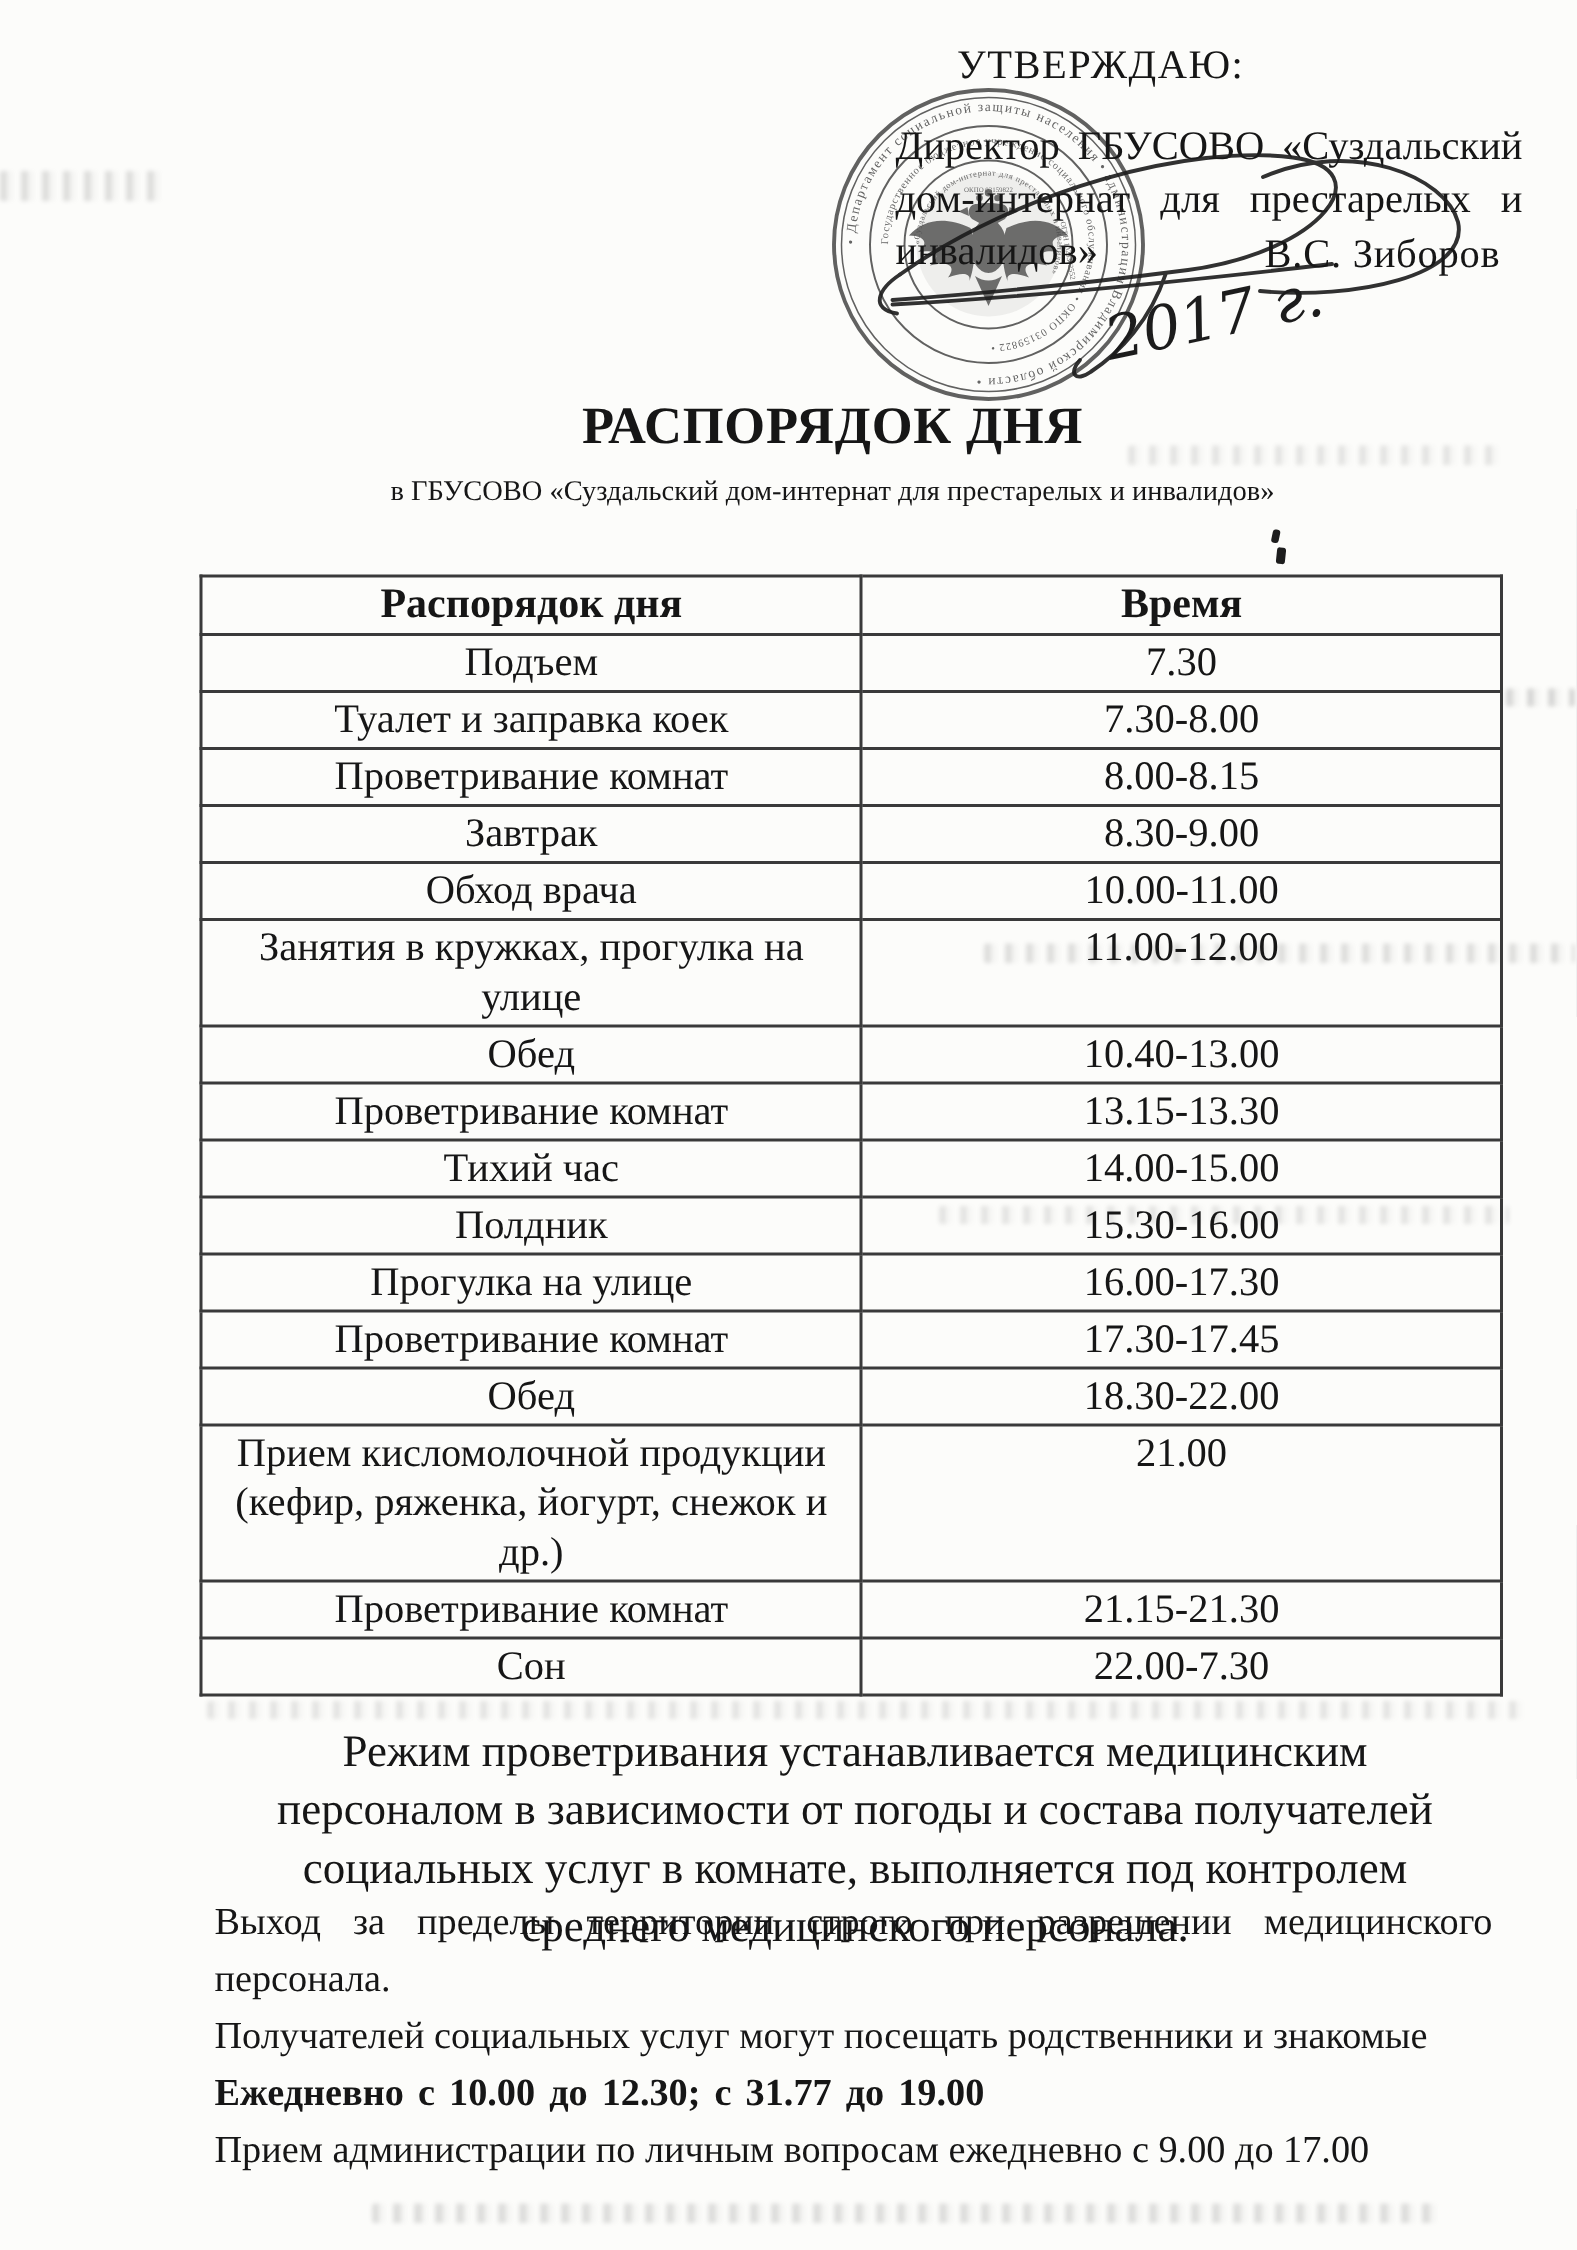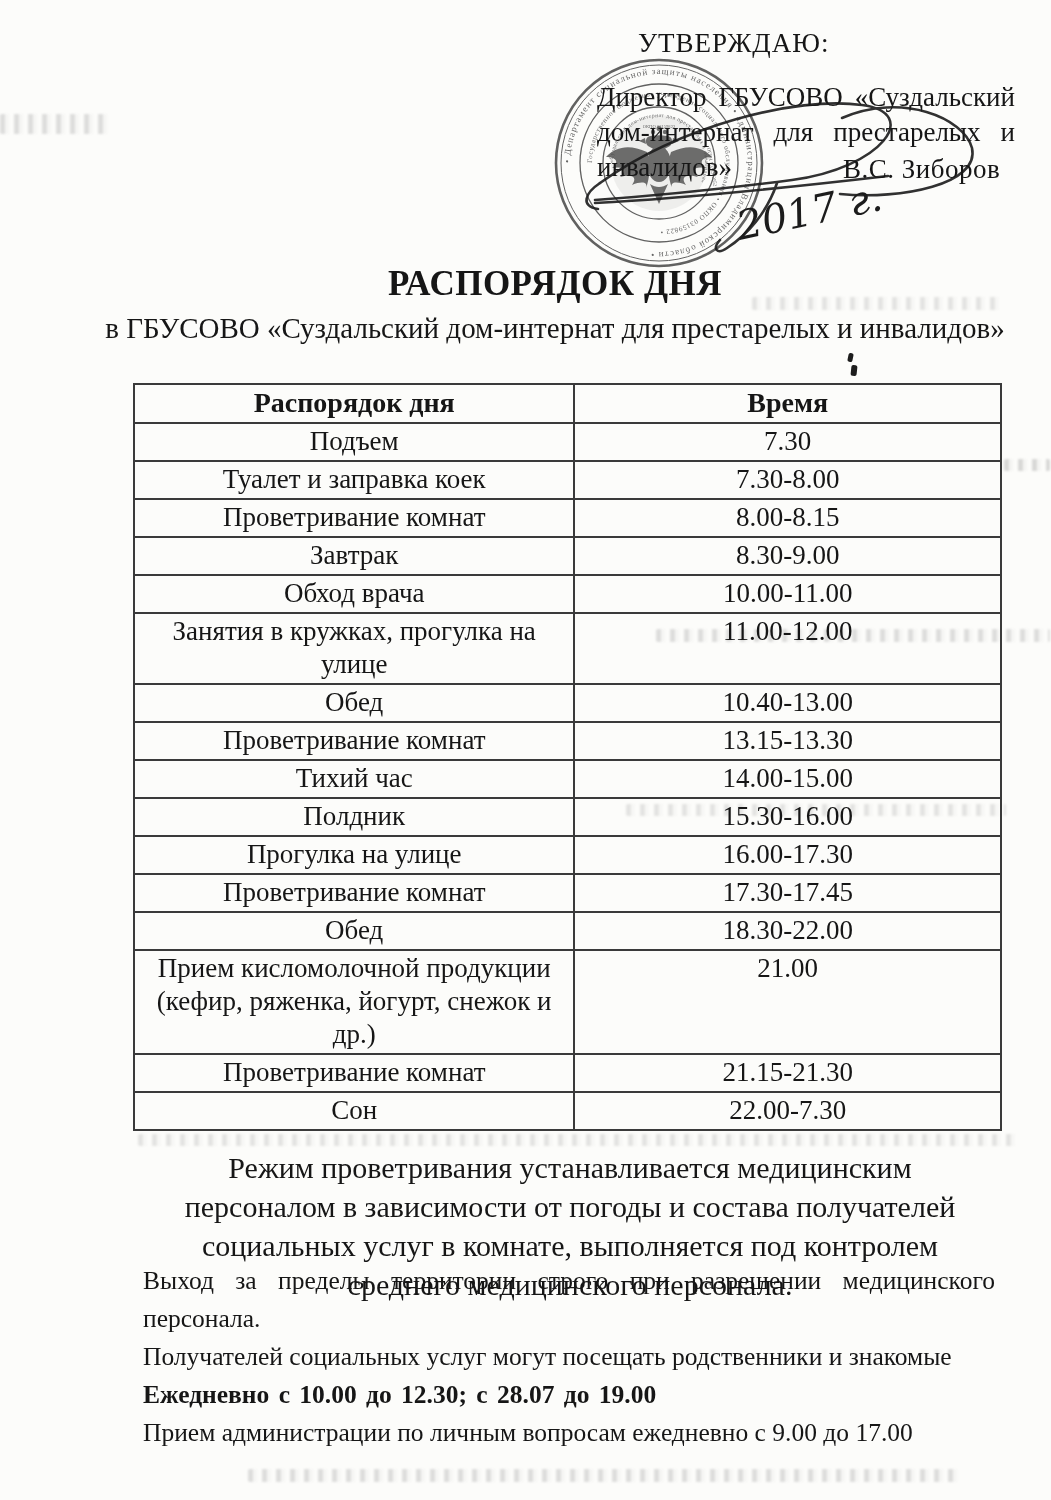--- a/index.html
+++ b/index.html
@@ -42,21 +42,21 @@
     position:absolute;left:540px;top:88px;width:480px;height:190px;
     z-index:4;
   }
 
   
   .heading{
     position:absolute;left:90px;top:264px;width:930px;
     text-align:center;z-index:1;
   }
   .doc-title{font-size:35px;font-weight:bold;letter-spacing:.5px;margin:0 0 5px 0;}
-  .doc-subtitle{font-size:29px;line-height:38px;margin:0;}
+  .doc-subtitle{font-size:19px;line-height:38px;margin:0;}
 
   .stray-mark{position:absolute;z-index:1;background:#1d1d1d;border-radius:2px;}
   .stray-a{left:848px;top:353px;width:5px;height:9px;transform:rotate(12deg);}
   .stray-b{left:851px;top:365px;width:6px;height:11px;transform:rotate(6deg);}
 
   
   .schedule-table{
     position:absolute;left:133px;top:383px;width:869px;
     border-collapse:collapse;z-index:1;
     font-size:27px;
@@ -246,21 +246,21 @@
           <td>22.00-7.30</td>
         </tr>
       </tbody>
   </table>
 
   <div class="note-ventilation">Режим проветривания устанавливается медицинским персоналом в зависимости от погоды и состава получателей социальных услуг в комнате, выполняется под контролем среднего медицинского персонала.</div>
 
   <div class="bottom-block">
     <p class="p-exit">Выход за пределы территории строго при разрешении медицинского персонала.</p>
     <p>Получателей социальных услуг могут посещать родственники и знакомые</p>
-    <p class="p-hours">Ежедневно с 10.00 до 12.30; с 28.07 до 19.00</p>
+    <p class="p-hours">Ежедневно с 10.00 до 12.30; с 31.77 до 19.00</p>
     <p>Прием администрации по личным вопросам ежедневно с 9.00 до 17.00</p>
   </div>
 
   <div class="ghost g1"></div>
   <div class="ghost g2"></div>
   <div class="ghost g3"></div>
   <div class="ghost g4"></div>
   <div class="ghost g5"></div>
   <div class="ghost g6"></div>
   <div class="ghost g7"></div>

